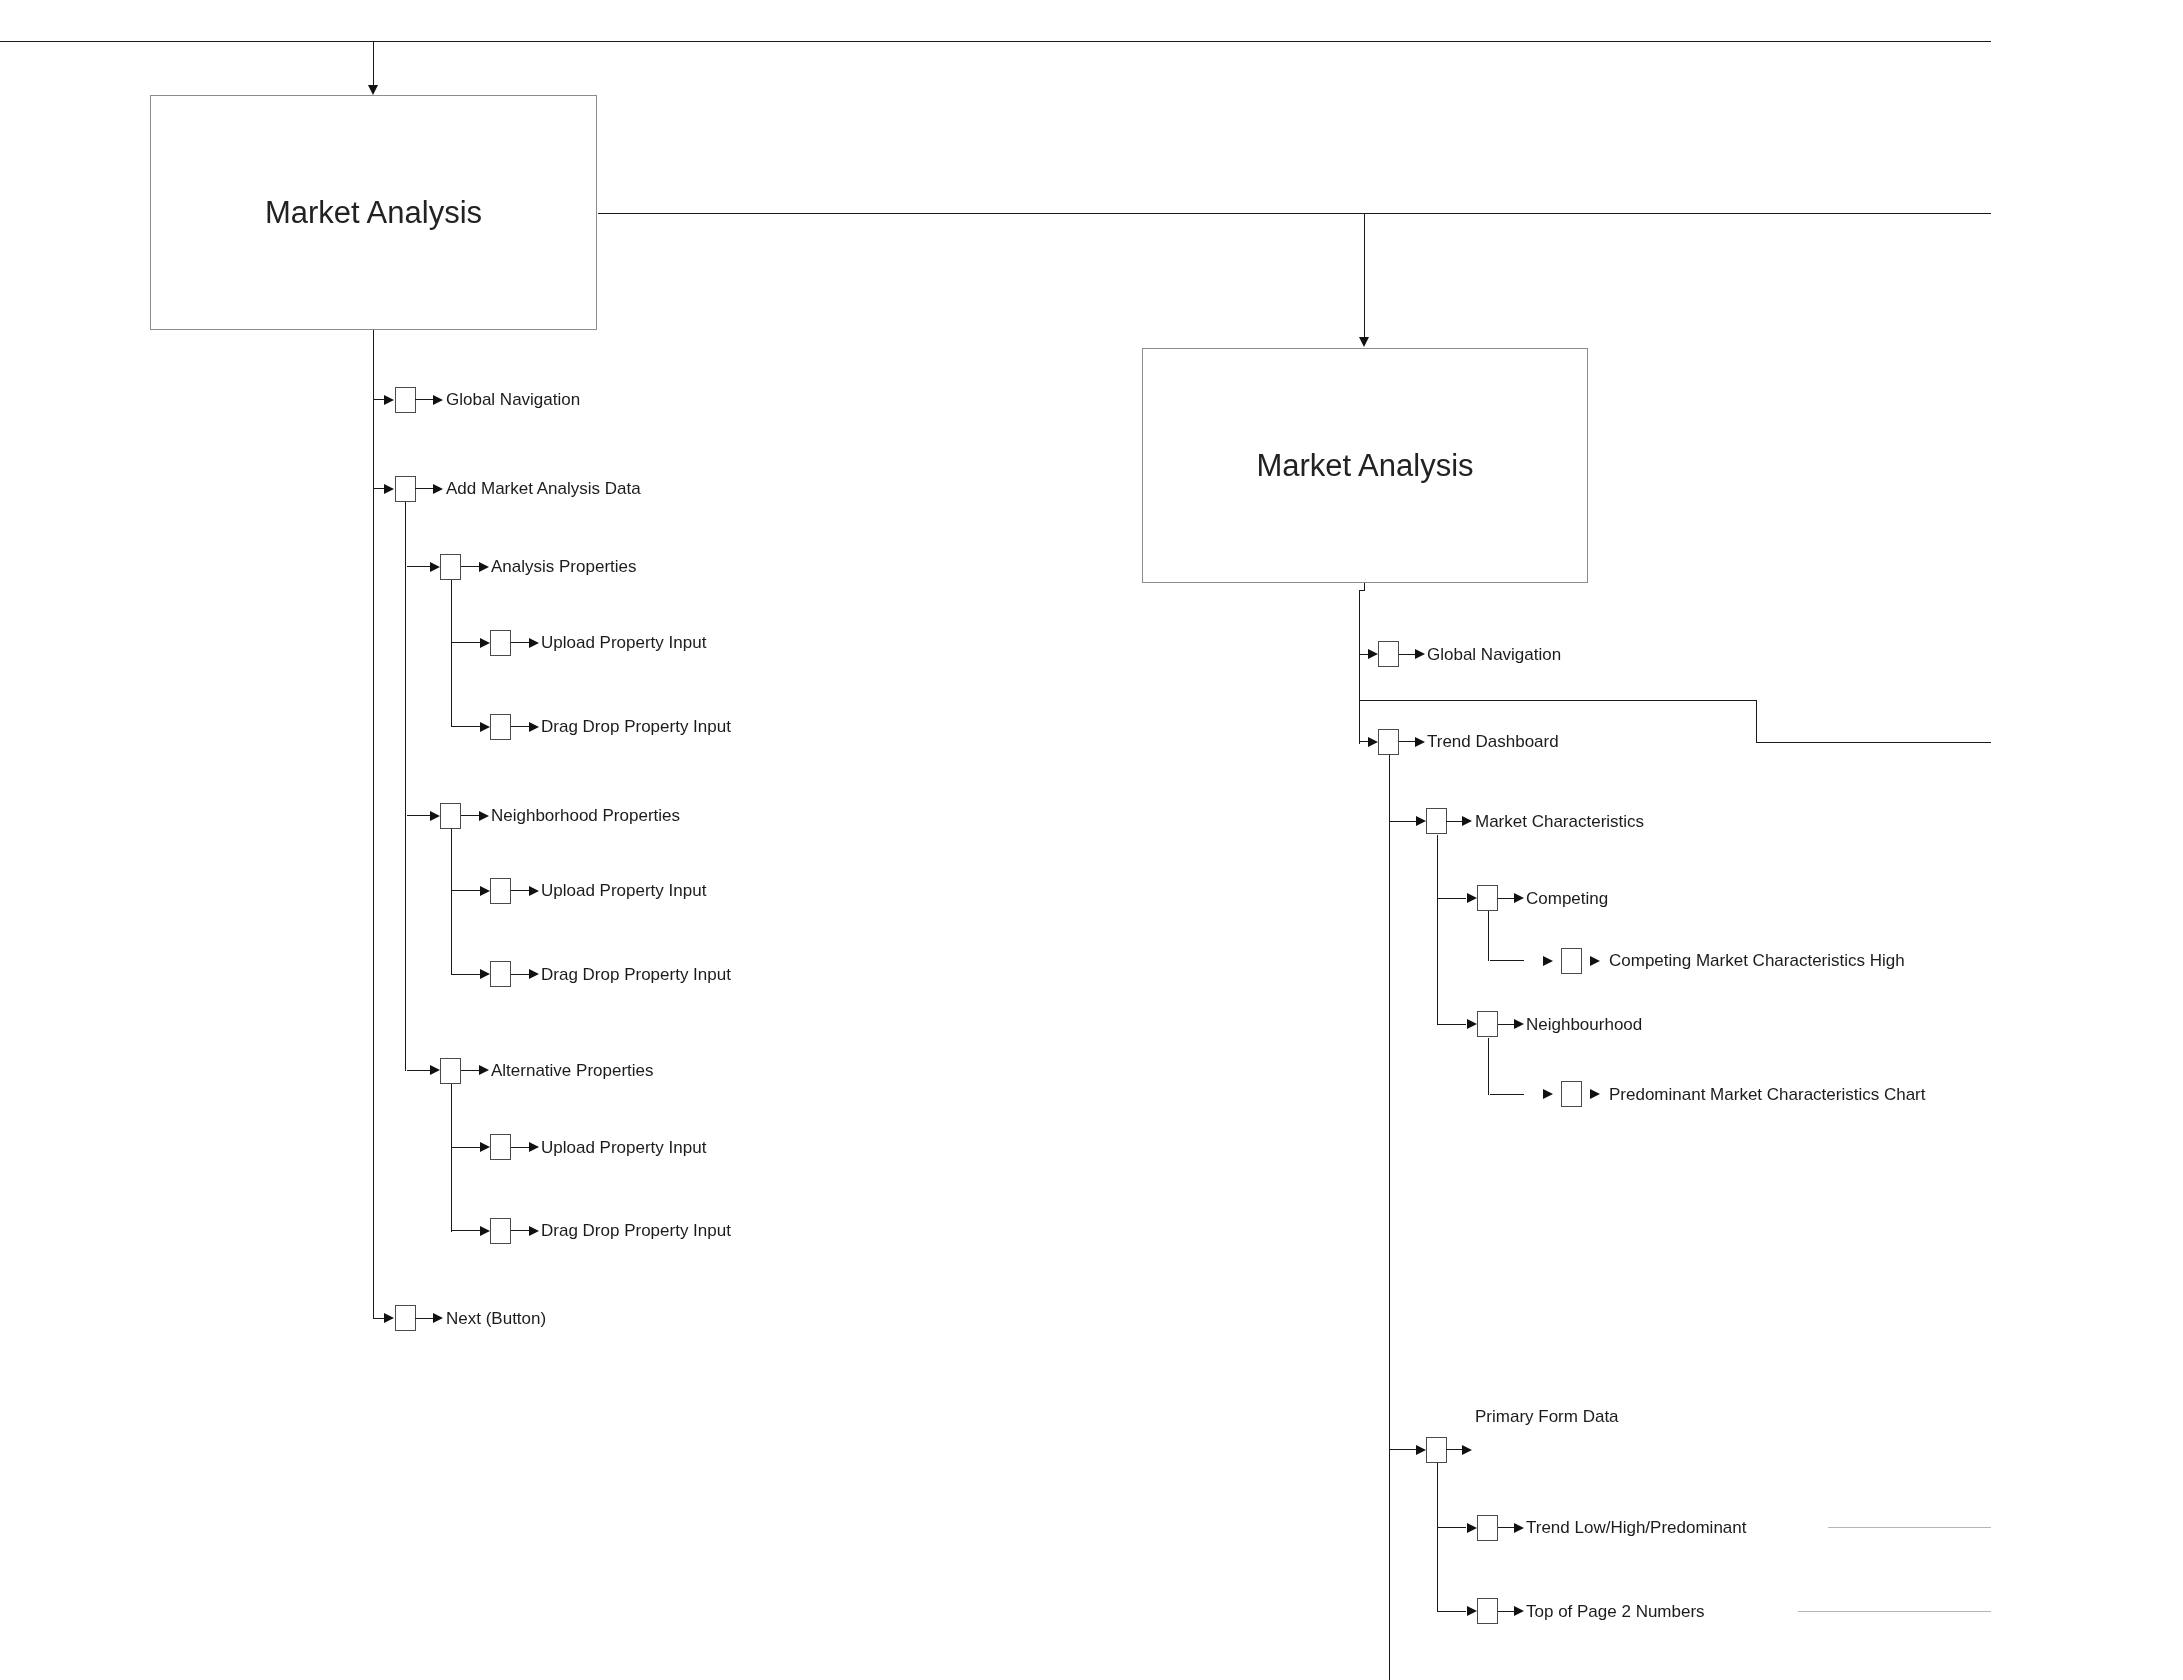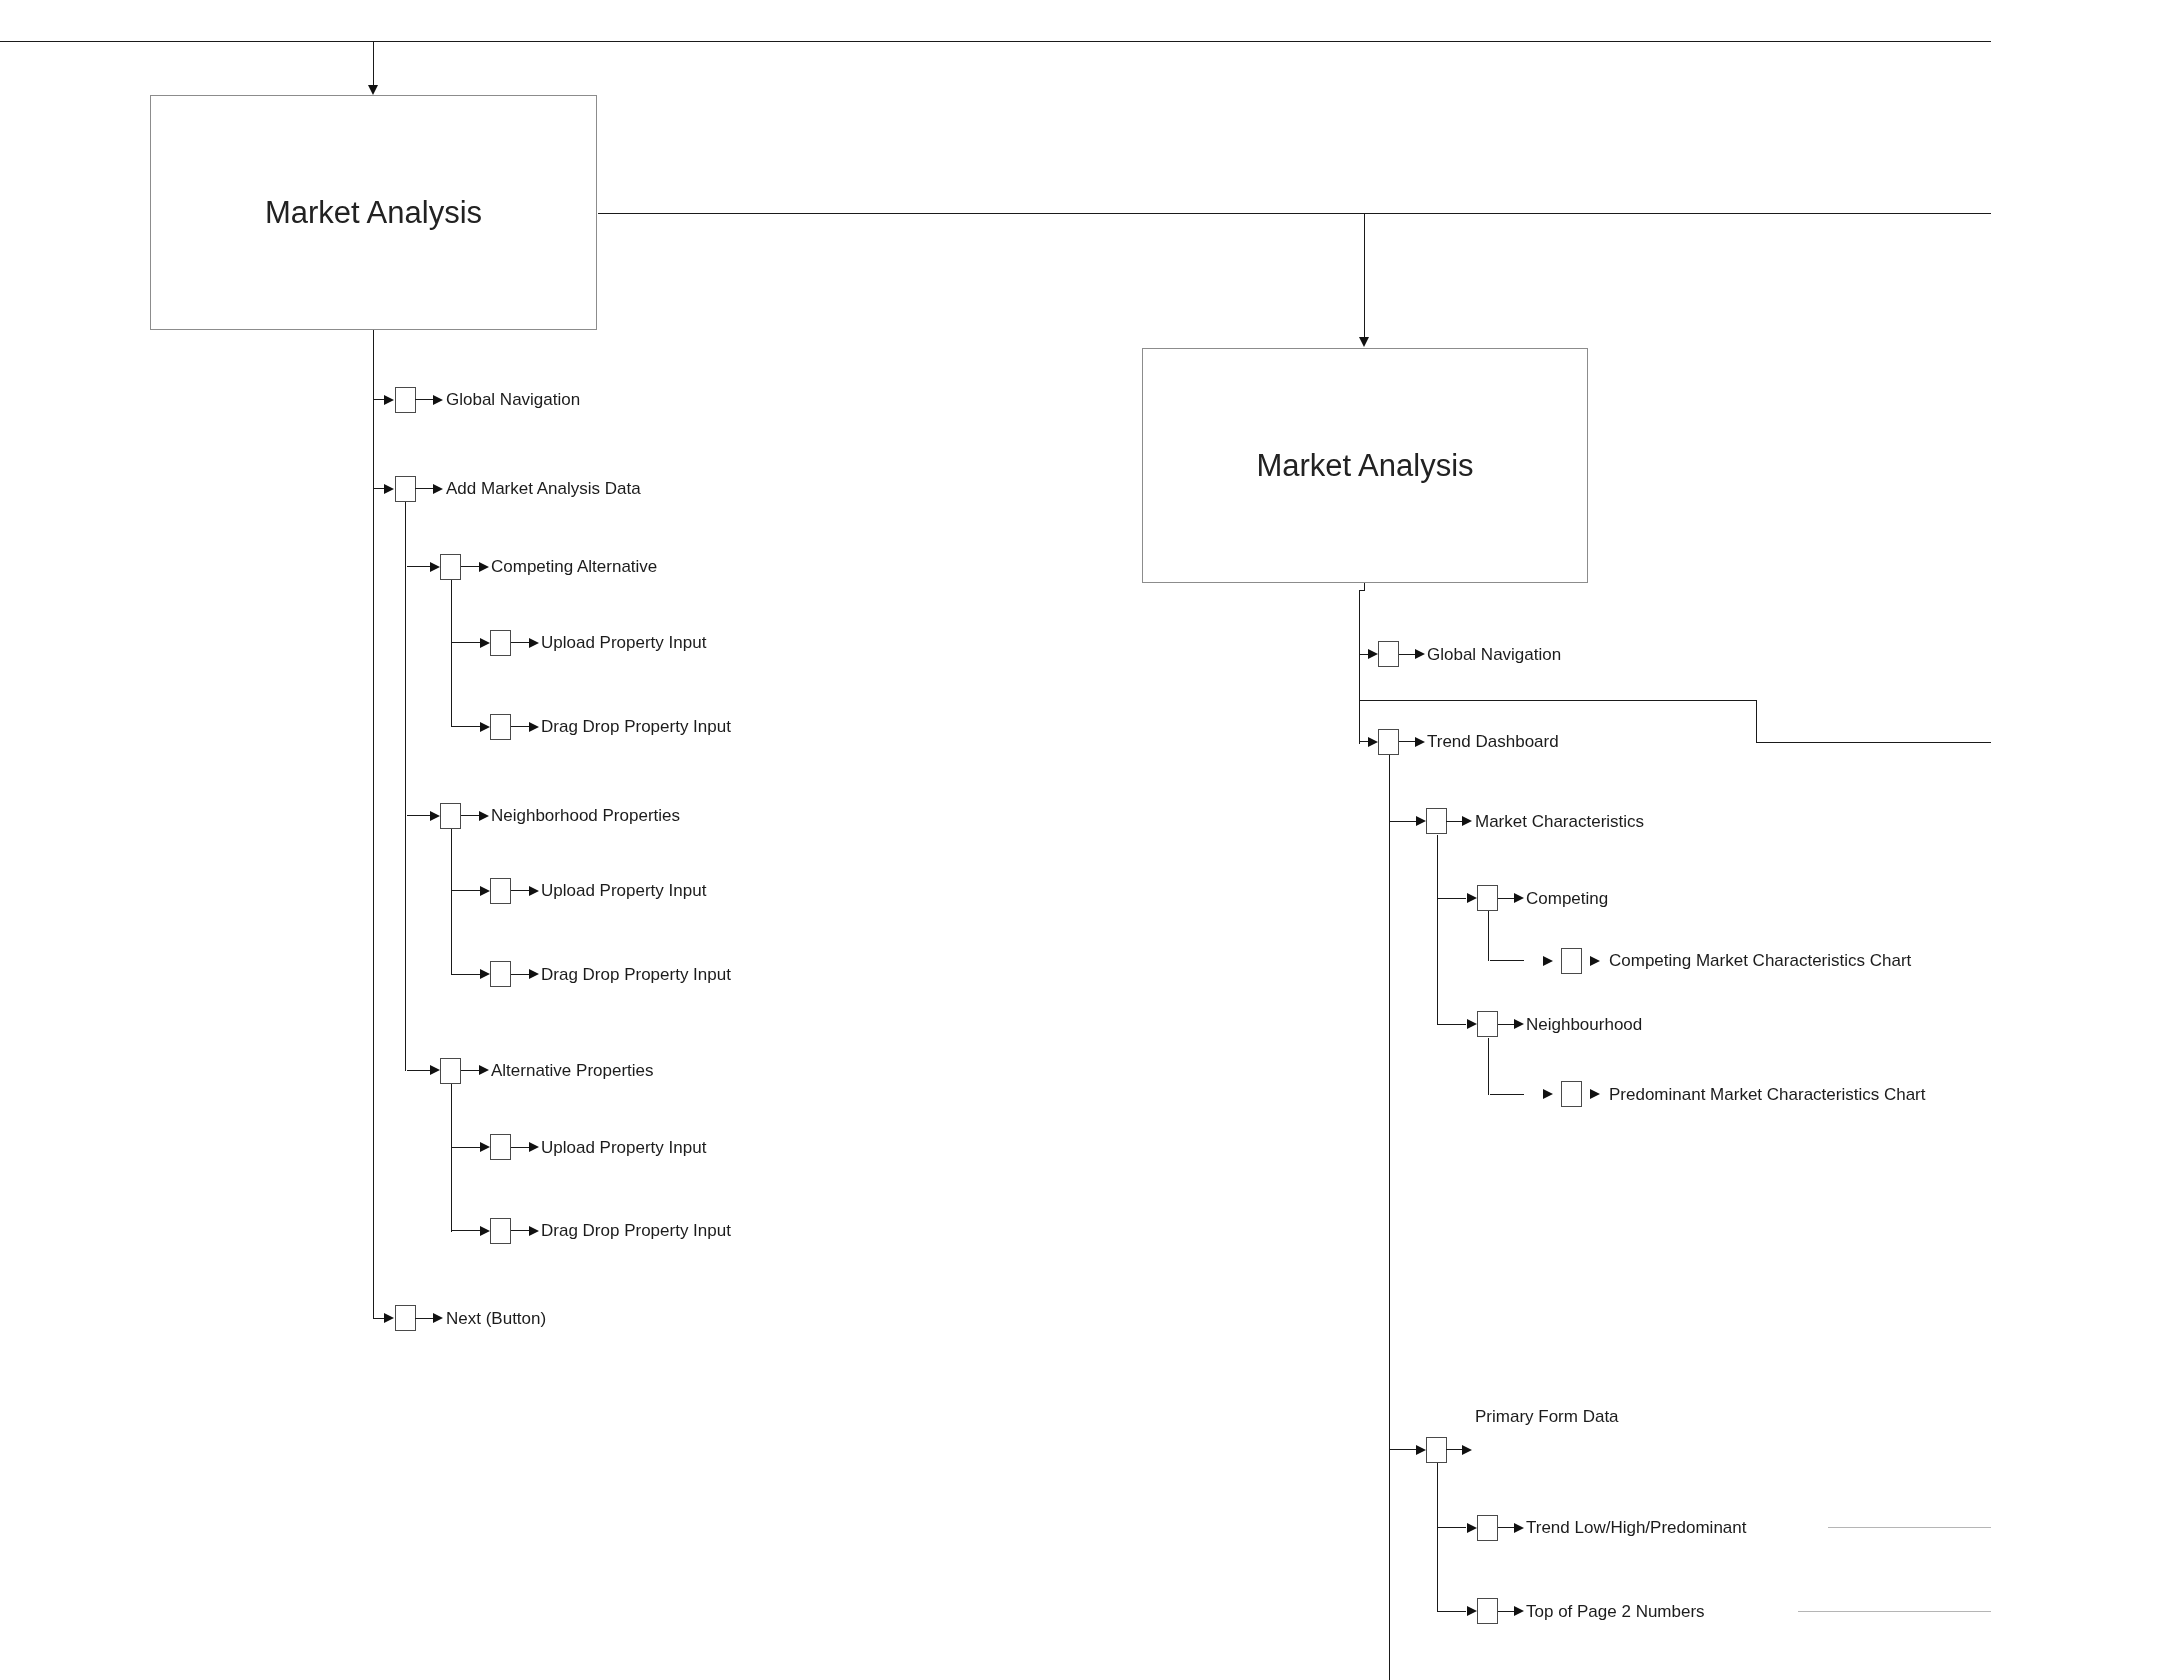--- a/index.html
+++ b/index.html
@@ -62,21 +62,21 @@
   <div class="sq" style="left:395px;top:476px;"></div>
   <div class="hline" style="left:415px;top:488px;width:18px;"></div>
   <div class="arr-r" style="left:433px;top:484px;"></div>
   <div class="lbl" style="left:446px;top:475px;">Add Market Analysis Data</div>
 
   <div class="hline" style="left:407px;top:566px;width:23px;"></div>
   <div class="arr-r" style="left:430px;top:562px;"></div>
   <div class="sq" style="left:440px;top:554px;"></div>
   <div class="hline" style="left:461px;top:566px;width:18px;"></div>
   <div class="arr-r" style="left:479px;top:562px;"></div>
-  <div class="lbl" style="left:491px;top:553px;">Competing Alternative</div>
+  <div class="lbl" style="left:491px;top:553px;">Analysis Properties</div>
 
   <div class="hline" style="left:452px;top:642px;width:28px;"></div>
   <div class="arr-r" style="left:480px;top:638px;"></div>
   <div class="sq" style="left:490px;top:630px;"></div>
   <div class="hline" style="left:511px;top:642px;width:18px;"></div>
   <div class="arr-r" style="left:529px;top:638px;"></div>
   <div class="lbl" style="left:541px;top:629px;">Upload Property Input</div>
 
   <div class="hline" style="left:452px;top:726px;width:28px;"></div>
   <div class="arr-r" style="left:480px;top:722px;"></div>
@@ -176,21 +176,21 @@
   <div class="arr-r" style="left:1467px;top:893px;"></div>
   <div class="sq" style="left:1477px;top:885px;"></div>
   <div class="hline" style="left:1498px;top:898px;width:16px;"></div>
   <div class="arr-r" style="left:1514px;top:893px;"></div>
   <div class="lbl" style="left:1526px;top:885px;">Competing</div>
 
   <div class="hline" style="left:1490px;top:960px;width:34px;"></div>
   <div class="arr-r" style="left:1543px;top:956px;"></div>
   <div class="sq" style="left:1561px;top:948px;"></div>
   <div class="arr-r" style="left:1590px;top:956px;"></div>
-  <div class="lbl" style="left:1609px;top:947px;">Competing Market Characteristics Chart</div>
+  <div class="lbl" style="left:1609px;top:947px;">Competing Market Characteristics High</div>
   <div class="gline" style="left:2024px;top:960px;width:159px;"></div>
 
   <div class="hline" style="left:1438px;top:1024px;width:28.4px;"></div>
   <div class="arr-r" style="left:1467px;top:1019px;"></div>
   <div class="sq" style="left:1477px;top:1011px;"></div>
   <div class="hline" style="left:1498px;top:1024px;width:16px;"></div>
   <div class="arr-r" style="left:1514px;top:1019px;"></div>
   <div class="lbl" style="left:1526px;top:1011px;">Neighbourhood</div>
 
   <div class="hline" style="left:1490px;top:1094px;width:34px;"></div>

